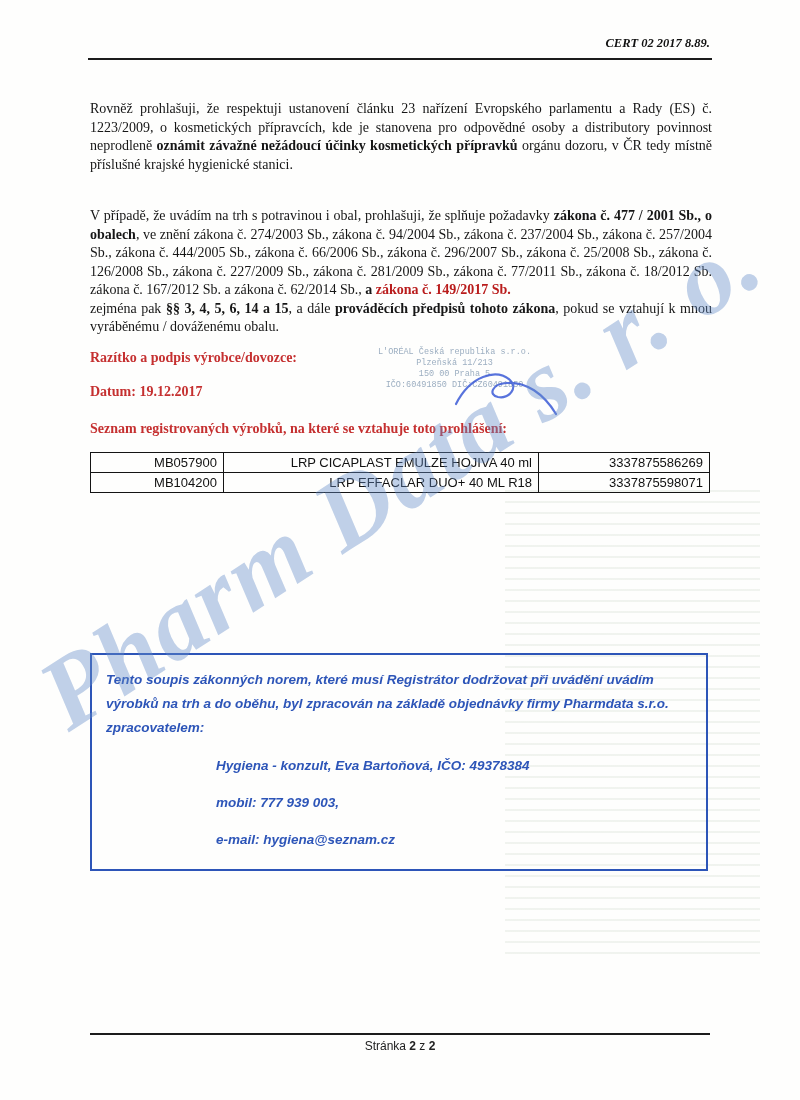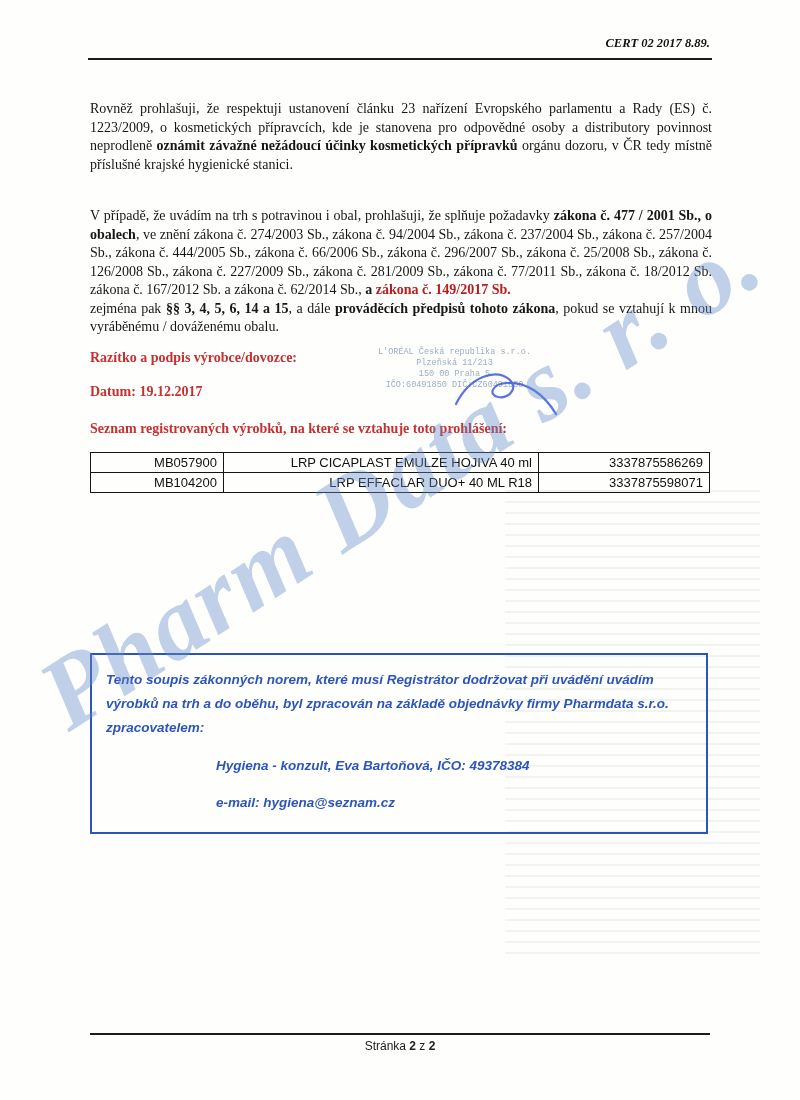--- a/index.html
+++ b/index.html
@@ -103,20 +103,21 @@
           <td class="col-code">MB104200</td>
           <td class="col-name">LRP EFFACLAR DUO+ 40 ML R18</td>
           <td class="col-ean">3337875598071</td>
         </tr>
       </tbody>
     </table>
 
     <div class="notice-box">
       <p class="notice-intro">Tento soupis zákonných norem, které musí Registrátor dodržovat při uvádění uvádím výrobků na trh a do oběhu, byl zpracován na základě objednávky firmy Pharmdata s.r.o. zpracovatelem:</p>
       <p class="notice-line">Hygiena - konzult, Eva Bartoňová, IČO:  49378384</p>
+      <p class="notice-line">mobil: 777 939 003,</p>
       <p class="notice-line">e-mail: hygiena@seznam.cz</p>
     </div>
 
     <div class="rule ftr-rule"></div>
     <div class="footer"><span>Stránka </span><span class="b">2</span><span> z </span><span class="b">2</span></div>
 
   </div>
 </div>
 
 </body></html>

